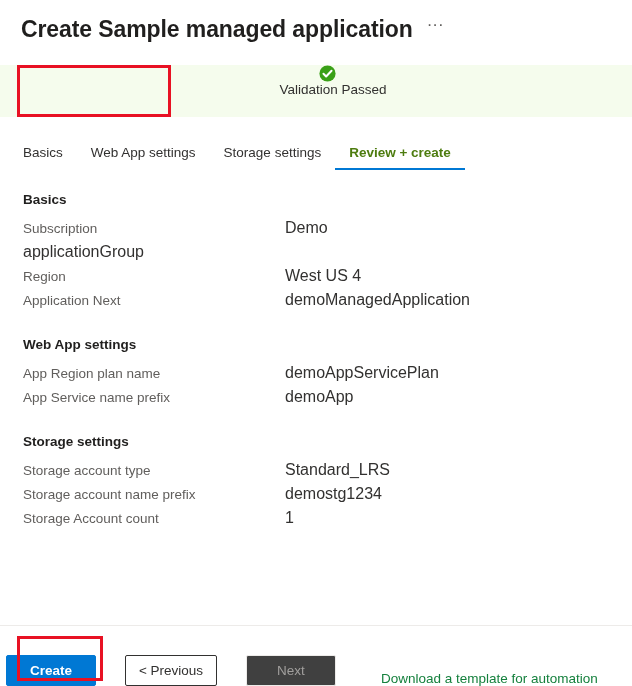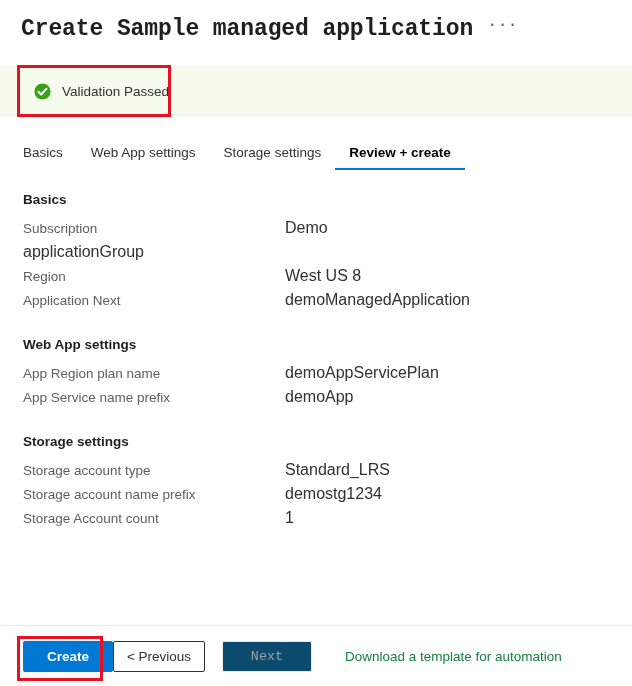--- a/index.html
+++ b/index.html
@@ -17,21 +17,20 @@
   }
 
   
   .title-row {
     display: flex;
     align-items: center;
     gap: 14px;
     padding: 14px 0 0 21px;
     height: 44px;
     box-sizing: border-box;
-    font-family: Liberation Mono, monospace;
   }
   .page-title {
     font-size: 23px;
     font-weight: 600;
     color: #201f1e;
     letter-spacing: -0.1px;
     white-space: nowrap;
   }
   .ellipsis-menu {
     font-size: 17px;
@@ -52,20 +51,21 @@
     position: absolute;
     left: 0;
     top: 0;
     right: 0;
     height: 52px;
     background: #f5fced;
     display: flex;
     align-items: center;
     padding-left: 34px;
     box-sizing: border-box;
+    flex-direction: column;
   }
   .check-icon {
     width: 17px;
     height: 17px;
     flex: 0 0 auto;
     margin-right: 11px;
     display: block;
   }
   .validation-text {
     font-size: 13.5px;
@@ -99,21 +99,21 @@
     cursor: pointer;
     white-space: nowrap;
     border-bottom: 2px solid transparent;
     position: relative;
     top: 0;
   }
   .tab:first-child { padding-left: 0; }
   .tab.active {
     font-weight: 600;
     border-bottom: 2px solid #0078d4;
-    color: #000000;
+    color: #4d7c0f;
   }
 
   
   .content {
     padding: 0 0 0 23px;
     margin-top: 22px;
   }
   .section {
     margin-bottom: 22px;
   }
@@ -151,23 +151,24 @@
     height: 1px;
     background: #edebe9;
   }
   .footer {
     position: absolute;
     left: 0;
     right: 0;
     top: 626px;
     height: 60px;
     display: flex;
-    align-items: center;
-    padding-left: 23px;
-    box-sizing: border-box;
+    align-items: flex-end;
+    padding-left: 6px;
+    box-sizing: border-box;
+    gap: 12px;
   }
   .btn {
     font-family: "Liberation Sans", sans-serif;
     font-size: 13.5px;
     height: 31px;
     min-width: 90px;
     box-sizing: border-box;
     border-radius: 2px;
     cursor: pointer;
     padding: 0 14px;
@@ -181,29 +182,29 @@
     border: 1px solid #0078d4;
     color: #ffffff;
     font-weight: 600;
     width: 87px;
   }
   .btn-secondary {
     background: #ffffff;
     border: 1px solid #323130;
     color: #323130;
     width: 92px;
+    margin-left: 17px;
   }
   .btn-disabled {
-    background: #0c4a6e;
+    background: #404040;
     border: 1px solid #edebe9;
     color: #a19f9d;
     width: 83px;
     margin-left: 17px;
     cursor: default;
-    font-family: Liberation Mono, monospace;
   }
   .footer-link {
     margin-left: 33px;
     font-size: 13.5px;
     color: #15803d;
     text-decoration: none;
     cursor: pointer;
     white-space: nowrap;
   }
   .redbox-create {
@@ -249,21 +250,21 @@
     <div class="section-heading">Basics</div>
     <div class="kv-row">
       <div class="kv-label">Subscription</div>
       <div class="kv-value">Demo</div>
     </div>
     <div class="kv-row">
       <div class="kv-value">applicationGroup</div>
     </div>
     <div class="kv-row">
       <div class="kv-label">Region</div>
-      <div class="kv-value">West US 8</div>
+      <div class="kv-value">West US 4</div>
     </div>
     <div class="kv-row">
       <div class="kv-label">Application Next</div>
       <div class="kv-value">demoManagedApplication</div>
     </div>
   </div>
 
   <div class="section">
     <div class="section-heading">Web App settings</div>
     <div class="kv-row">

